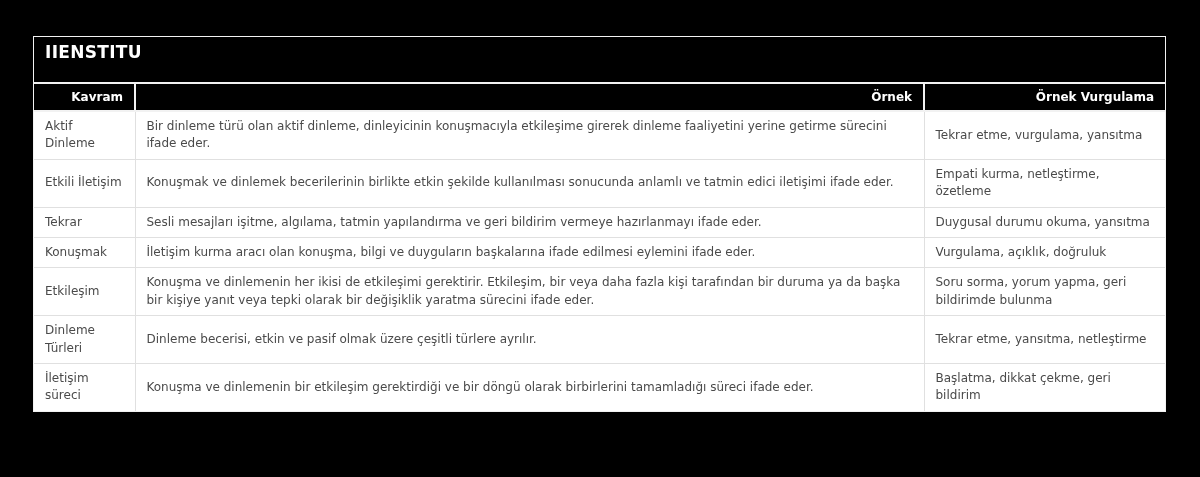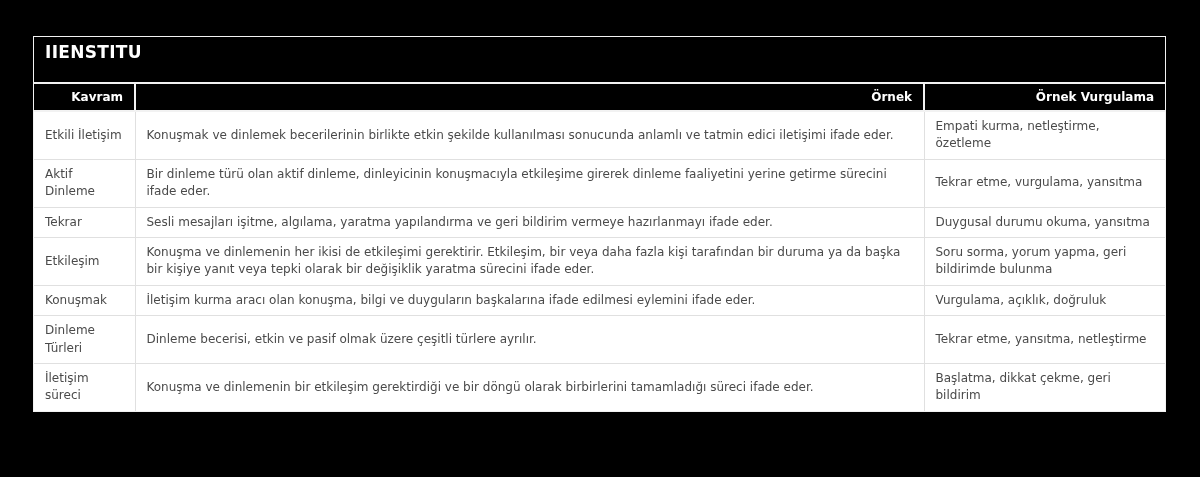--- a/index.html
+++ b/index.html
@@ -76,43 +76,43 @@
     </colgroup>
     <thead>
       <tr>
         <th>Kavram</th>
         <th>Örnek</th>
         <th>Örnek Vurgulama</th>
       </tr>
     </thead>
     <tbody>
       <tr>
+        <td>Aktif Dinleme</td>
+        <td>Bir dinleme türü olan aktif dinleme, dinleyicinin konuşmacıyla etkileşime girerek dinleme faaliyetini yerine getirme sürecini ifade eder.</td>
+        <td>Tekrar etme, vurgulama, yansıtma</td>
+      </tr>
+      <tr>
         <td>Etkili İletişim</td>
         <td>Konuşmak ve dinlemek becerilerinin birlikte etkin şekilde kullanılması sonucunda anlamlı ve tatmin edici iletişimi ifade eder.</td>
         <td>Empati kurma, netleştirme, özetleme</td>
       </tr>
       <tr>
-        <td>Aktif Dinleme</td>
-        <td>Bir dinleme türü olan aktif dinleme, dinleyicinin konuşmacıyla etkileşime girerek dinleme faaliyetini yerine getirme sürecini ifade eder.</td>
-        <td>Tekrar etme, vurgulama, yansıtma</td>
+        <td>Tekrar</td>
+        <td>Sesli mesajları işitme, algılama, tatmin yapılandırma ve geri bildirim vermeye hazırlanmayı ifade eder.</td>
+        <td>Duygusal durumu okuma, yansıtma</td>
       </tr>
       <tr>
-        <td>Tekrar</td>
-        <td>Sesli mesajları işitme, algılama, yaratma yapılandırma ve geri bildirim vermeye hazırlanmayı ifade eder.</td>
-        <td>Duygusal durumu okuma, yansıtma</td>
+        <td>Konuşmak</td>
+        <td>İletişim kurma aracı olan konuşma, bilgi ve duyguların başkalarına ifade edilmesi eylemini ifade eder.</td>
+        <td>Vurgulama, açıklık, doğruluk</td>
       </tr>
       <tr>
         <td>Etkileşim</td>
         <td>Konuşma ve dinlemenin her ikisi de etkileşimi gerektirir. Etkileşim, bir veya daha fazla kişi tarafından bir duruma ya da başka bir kişiye yanıt veya tepki olarak bir değişiklik yaratma sürecini ifade eder.</td>
         <td>Soru sorma, yorum yapma, geri bildirimde bulunma</td>
-      </tr>
-      <tr>
-        <td>Konuşmak</td>
-        <td>İletişim kurma aracı olan konuşma, bilgi ve duyguların başkalarına ifade edilmesi eylemini ifade eder.</td>
-        <td>Vurgulama, açıklık, doğruluk</td>
       </tr>
       <tr>
         <td>Dinleme Türleri</td>
         <td>Dinleme becerisi, etkin ve pasif olmak üzere çeşitli türlere ayrılır.</td>
         <td>Tekrar etme, yansıtma, netleştirme</td>
       </tr>
       <tr>
         <td>İletişim süreci</td>
         <td>Konuşma ve dinlemenin bir etkileşim gerektirdiği ve bir döngü olarak birbirlerini tamamladığı süreci ifade eder.</td>
         <td>Başlatma, dikkat çekme, geri bildirim</td>

